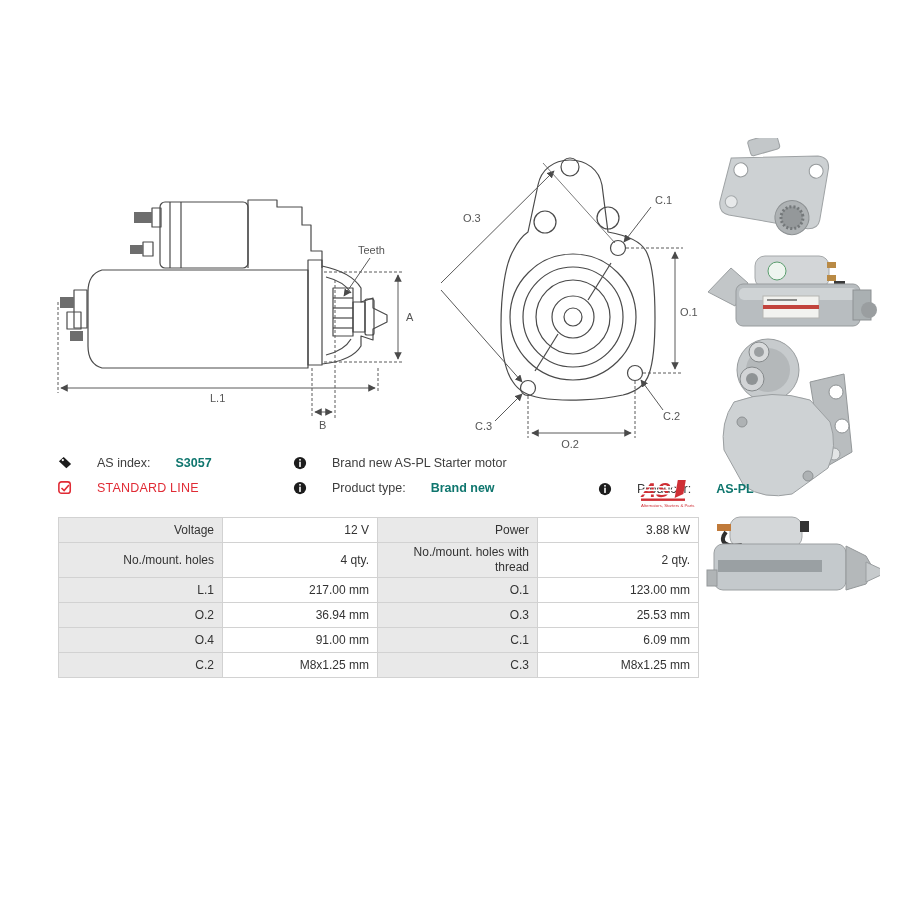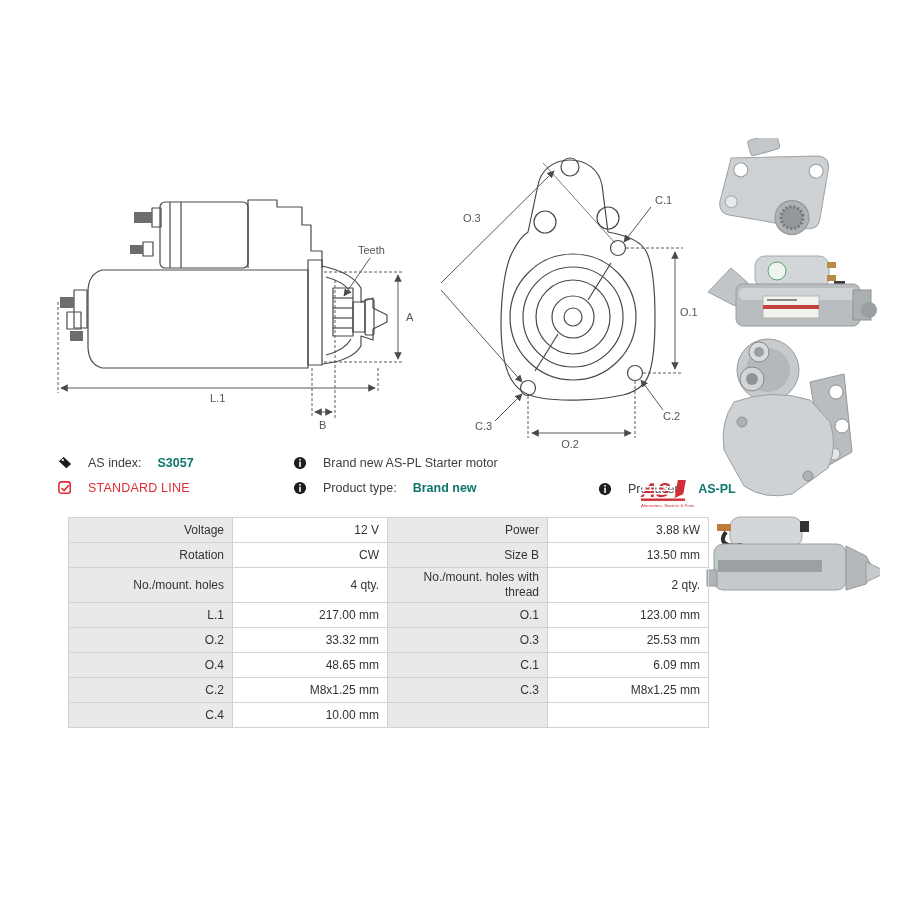--- a/index.html
+++ b/index.html
@@ -3,21 +3,21 @@
 <meta charset="utf-8">
 <style>
   html,body { margin:0; padding:0; background:#fff; }
   .page {
     position:relative; width:900px; height:900px; background:#ffffff;
     font-family:"Liberation Sans", sans-serif; color:#3d3d3d; overflow:hidden;
   }
   .abs { position:absolute; }
 
   
-  .info-line { display:flex; align-items:center; gap:16px; margin-bottom:11px; font-size:12.5px; white-space:nowrap; }
+  .info-line { display:flex; align-items:center; gap:25px; margin-bottom:11px; font-size:12.5px; white-space:nowrap; }
   .info-line .b { font-weight:bold; color:#0f766e; }
   .badge-red { color:#e02b35; font-weight:normal; letter-spacing:.2px; }
   .icon16 { width:14px; height:14px; flex:0 0 auto; }
 
   
   .logo-wrap { position:absolute; left:638px; top:479px; width:70px; }
 
   
   table.spec { border-collapse:collapse; table-layout:fixed; width:640px; font-size:12px; color:#333; }
   table.spec td { border:1px solid #d2d2d2; padding:2px 8px; text-align:right; vertical-align:middle; height:20px; line-height:1.25; overflow:hidden; }
@@ -262,72 +262,60 @@
         <rect x="4" y="7" width="34" height="1.4" fill="#fff"></rect>
         <rect x="4" y="10.5" width="34" height="1.4" fill="#fff"></rect>
         <rect x="4" y="14" width="34" height="1.4" fill="#fff"></rect>
         <polygon points="40,1 48,1 48,15 40,19" fill="#cf2f35"></polygon>
       </g>
       <rect x="3" y="19.5" width="44" height="2.4" fill="#cf2f35"></rect>
       <text x="3" y="27.5" font-size="4.3" fill="#cf2f35">Alternators, Starters &amp; Parts</text>
     </svg>
   </div>
 
-  <table class="spec abs" style="left:68px; top:517px;">
+  <table class="spec abs" style="left:58px; top:517px;">
     <colgroup>
         <col style="width:164px">
         <col style="width:155px">
         <col style="width:160px">
         <col style="width:161px">
       </colgroup>
     <tbody>
       <tr>
         <td class="lbl">Voltage</td>
         <td>12 V</td>
         <td class="lbl">Power</td>
         <td>3.88 kW</td>
       </tr>
       <tr>
-        <td class="lbl">Rotation</td>
-        <td>CW</td>
-        <td class="lbl">Size B</td>
-        <td>13.50 mm</td>
-      </tr>
-      <tr>
         <td class="lbl">No./mount. holes</td>
         <td>4 qty.</td>
         <td class="lbl">No./mount. holes with thread</td>
         <td>2 qty.</td>
       </tr>
       <tr>
         <td class="lbl">L.1</td>
         <td>217.00 mm</td>
         <td class="lbl">O.1</td>
         <td>123.00 mm</td>
       </tr>
       <tr>
         <td class="lbl">O.2</td>
-        <td>33.32 mm</td>
+        <td>36.94 mm</td>
         <td class="lbl">O.3</td>
         <td>25.53 mm</td>
       </tr>
       <tr>
         <td class="lbl">O.4</td>
-        <td>48.65 mm</td>
+        <td>91.00 mm</td>
         <td class="lbl">C.1</td>
         <td>6.09 mm</td>
       </tr>
       <tr>
         <td class="lbl">C.2</td>
         <td>M8x1.25 mm</td>
         <td class="lbl">C.3</td>
         <td>M8x1.25 mm</td>
       </tr>
-      <tr>
-        <td class="lbl">C.4</td>
-        <td>10.00 mm</td>
-        <td class="lbl"></td>
-        <td></td>
-      </tr>
     </tbody>
   </table>
 
 </div>
 
 </body></html>

